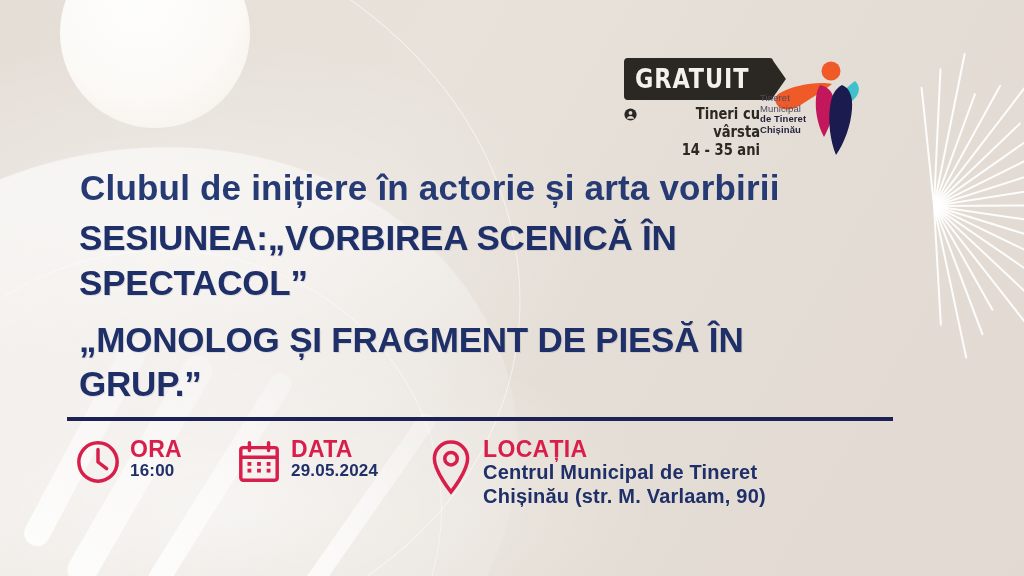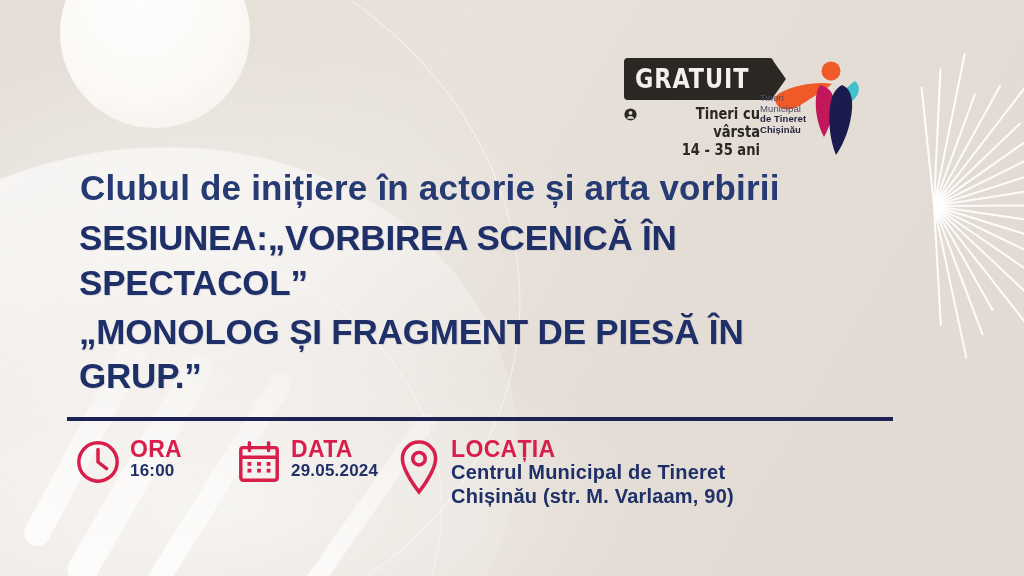--- a/index.html
+++ b/index.html
@@ -80,32 +80,32 @@
   .title-light{
     position:absolute;left:80px;top:168px;color:#263a73;
     font-size:35px;font-weight:700;letter-spacing:.2px;white-space:nowrap;
   }
   .headline{
     position:absolute;left:79px;top:216px;width:830px;color:#1f3069;
     font-size:35px;font-weight:bold;line-height:1.28;letter-spacing:-.2px;
     text-shadow:1px 1px 0 rgba(120,120,150,.18);
   }
   .headline .blk{margin:0;}
-  .headline .blk2{margin-top:4px;}
+  .headline .blk2{margin-top:12px;}
 
   .divider{position:absolute;left:67px;top:417px;width:826px;height:4px;background:#1d2255;}
 
   
   .info{position:absolute;left:75px;top:437px;display:flex;align-items:flex-start;}
   .item{display:flex;align-items:flex-start;}
   .item .ico{flex:0 0 auto;margin-right:9px;margin-top:2px;}
   .item .lab{color:#d81e4a;font-weight:bold;font-size:23px;line-height:1.05;letter-spacing:.3px;}
   .item .val{color:#1f3069;font-weight:bold;font-size:17px;line-height:1.18;letter-spacing:.2px;}
   .item.time{margin-right:54px;}
-  .item.date{margin-right:18px;}
+  .item.date{margin-right:50px;}
   .item.loc .val{font-size:20px;}
 </style>
 </head>
 <body>
 
 <div id="poster">
 
   <div class="layer">
     <div class="swoosh-b"></div>
     <div class="swoosh-c"></div>
@@ -160,21 +160,21 @@
 
   <div class="logo">
     <svg width="110" height="110" viewBox="0 0 110 110">
       <circle cx="71" cy="16" r="9.5" fill="#ef5a28"></circle>
       <path d="M95 26c6 5 5 14-3 20-7 5-14 9-18 12 3-11 9-24 21-32z" fill="#3fc1cd"></path>
       <path d="M20 38c14-8 38-12 52-9-10 8-24 16-33 22-10 6-20 4-23-3-2-4 0-8 4-10z" fill="#ef5a28"></path>
       <path d="M60 30c9 2 14 8 14 18 0 12-5 25-10 34-7-13-9-28-8-39 .3-5 1.5-9 4-13z" fill="#c2185b"></path>
       <path d="M82 30c8 3 11 12 10 24-1 16-8 35-16 46-6-14-8-34-6-48 1.6-12 5-18 12-22z" fill="#1b1b4f"></path>
     </svg>
     <div class="logo-text">
-      <div class="l1">Tineri</div>
+      <div class="l1">Tineret</div>
       <div class="l2">Municipal</div>
       <div class="l3">de Tineret</div>
       <div class="l4">Chișinău</div>
     </div>
   </div>
 
   <div class="title-light">Clubul de inițiere în actorie și arta vorbirii</div>
 
   <div class="headline">
     <div class="blk">SESIUNEA:„VORBIREA SCENICĂ ÎN</div>

